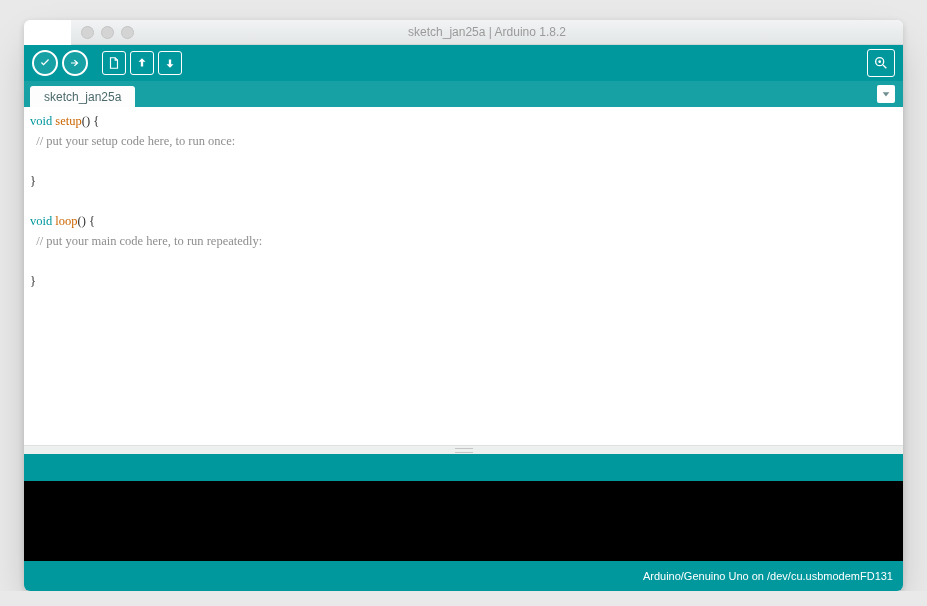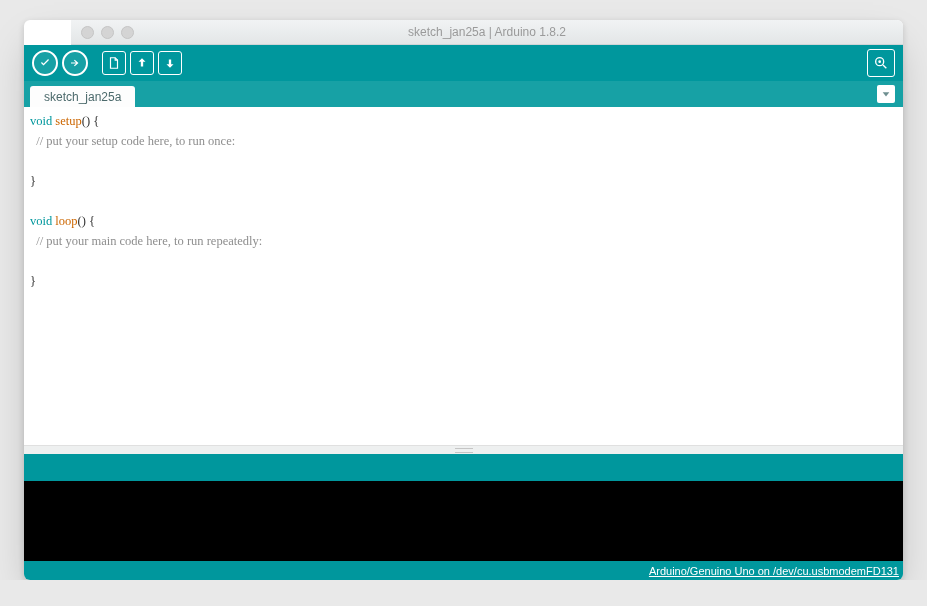--- a/index.html
+++ b/index.html
@@ -119,24 +119,24 @@
   
   .statusbar{
     background:var(--teal);
     height:27px;
   }
   .console{
     background:#000;height:80px;
   }
   .footer{
     background:var(--teal);
-    height:19px;
+    height:30px;
     display:flex;align-items:center;justify-content:flex-end;
-    padding:0 4px;
-    color:#fff;font-size:11px;text-decoration:underline;
+    padding:0 10px;
+    color:#fff;font-size:11px;
   } 
 </style>
 </head>
 <body>
 
 <div class="window">
 
   <div class="titlebar">
     <div class="traffic">
       <span></span>

